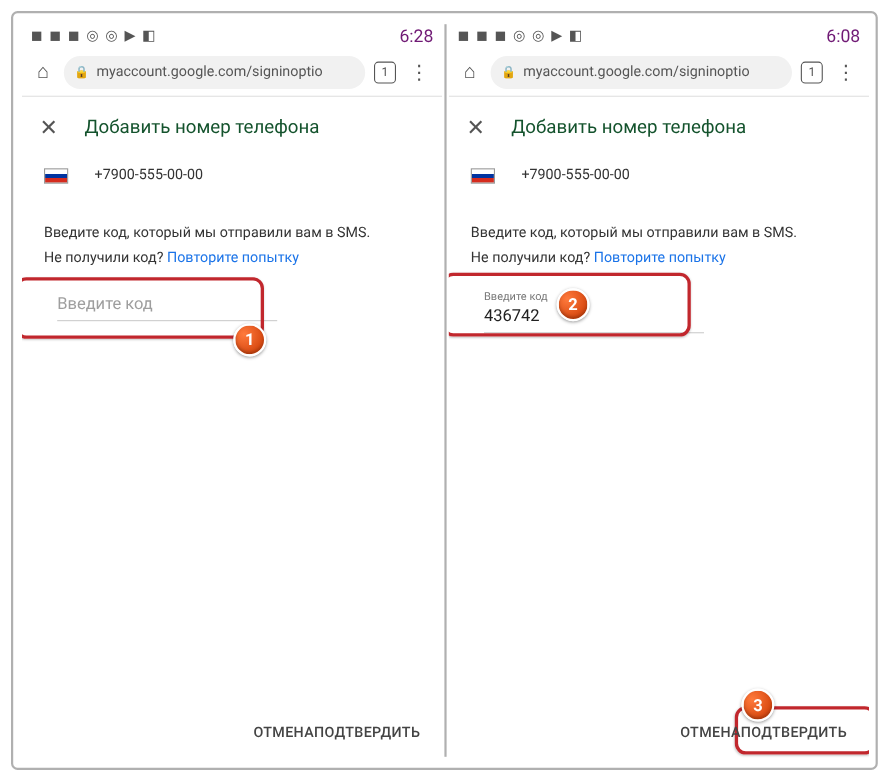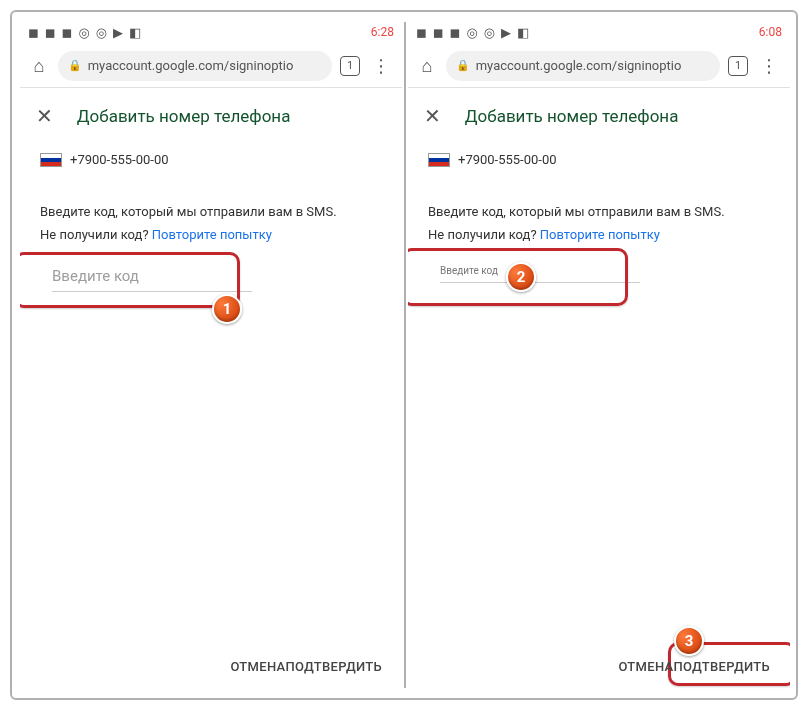--- a/index.html
+++ b/index.html
@@ -42,21 +42,21 @@
     padding: 0 8px;
     font-size: 12px;
     color: #444;
   }
   .status-icons {
     display: flex;
     gap: 6px;
     align-items: center;
   }
   .status-icons span { font-size: 13px; color: #555; }
-  .status-time { margin-left: auto; font-size: 12px; color: #ef4444; }
+  .status-time { margin-left: auto; font-size: 16px; color: #701a75; }
   .browser-bar {
     height: 44px;
     display: flex;
     align-items: center;
     padding: 0 8px;
     gap: 8px;
     border-bottom: 1px solid #e0e0e0;
   }
   .home-icon {
     width: 22px; height: 22px;
@@ -96,21 +96,21 @@
   .close-x { font-size: 20px; color: #555; }
   .page-title { font-size: 17px; color: #14532d; }
   .content {
     padding: 8px 20px 0 20px;
     position: relative;
     height: calc(100% - 24px - 44px - 56px);
   }
   .phone-row {
     display: flex;
     align-items: center;
-    gap: 8px;
+    gap: 24px;
     font-size: 13px;
     color: #333;
     margin-bottom: 14px;
   }
   .flag {
     width: 22px; height: 14px;
     position: relative;
     background: linear-gradient(to bottom, #fff 0 33.3%, #0033a0 33.3% 66.6%, #d52b1e 66.6% 100%);
     border: 0.5px solid #999;
   }
@@ -277,20 +277,21 @@
       <span class="flag"></span>
       <span>+7900-555-00-00</span>
     </div>
     <div class="instr">Введите код, который мы отправили вам в SMS.</div>
     <div class="instr2">
       <span>Не получили код? </span><span class="link">Повторите попытку</span>
     </div>
 
     <div class="input-wrap" style="margin-top:10px;">
       <span class="input-label">Введите код</span>
+      <div class="input-value">436742</div>
     </div>
 
     <div class="callout" style="left:-6px; top:104px; width:226px; height:58px;"></div>
     <div class="bubble" style="left:98px; top:118px;">
         <span>2</span>
       </div>
 
     <div class="callout" style="right:-6px; bottom:4px; width:128px; height:44px;"></div>
     <div class="bubble" style="right:86px; bottom:34px;">
         <span>3</span>

